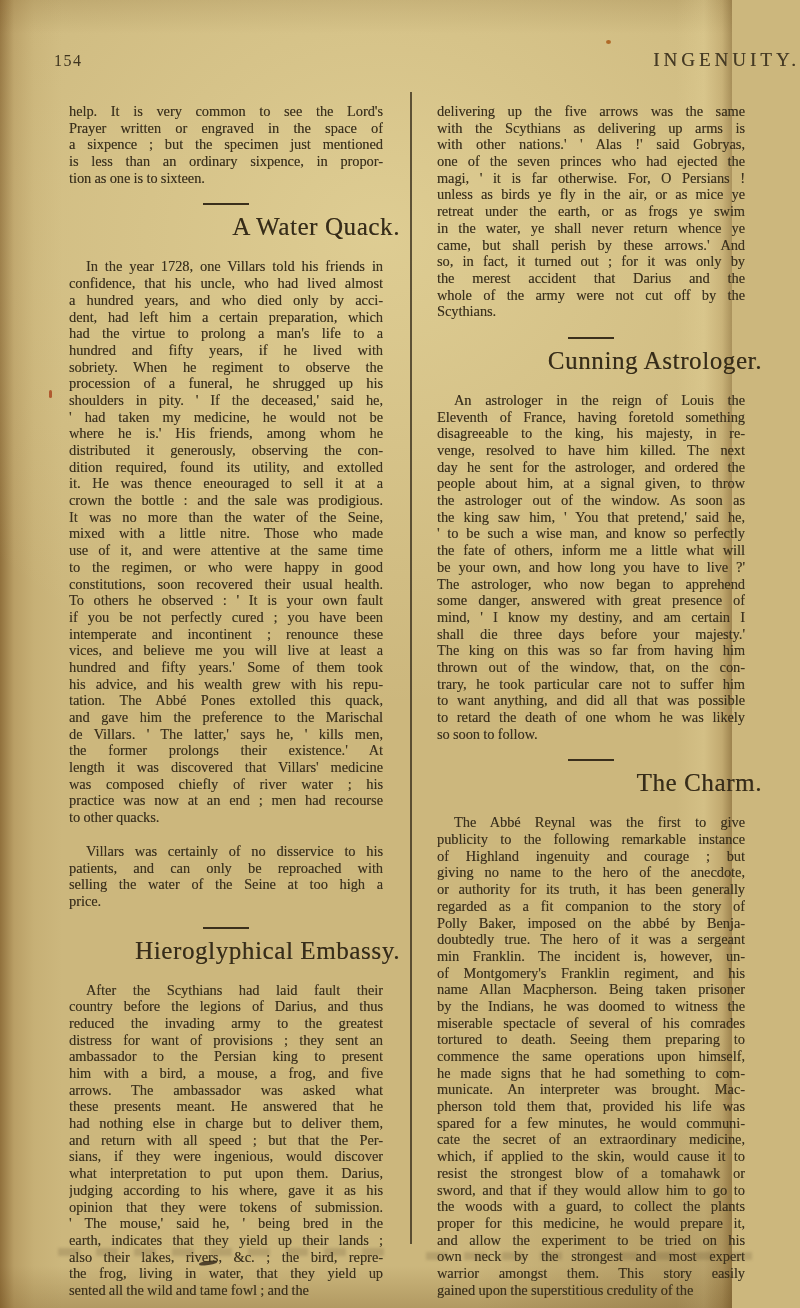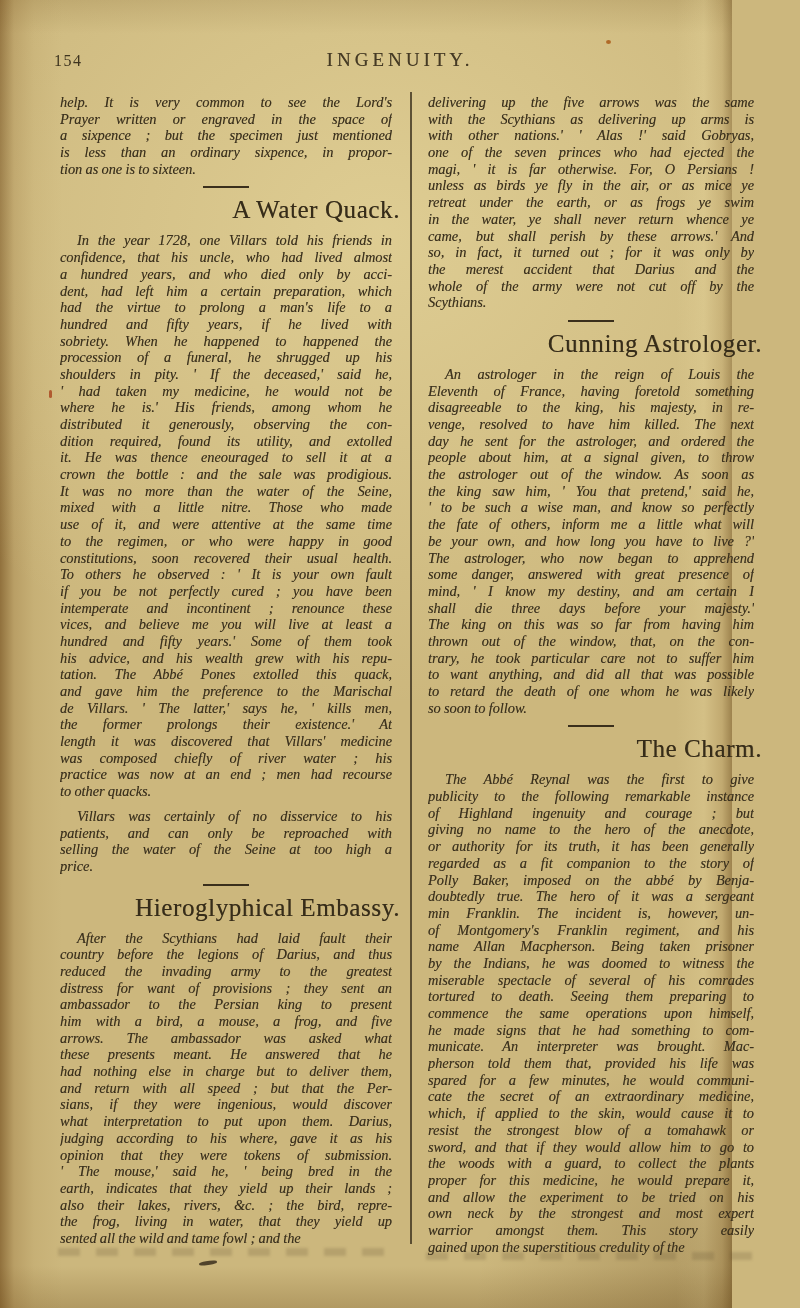--- a/index.html
+++ b/index.html
@@ -20,31 +20,31 @@
       linear-gradient(180deg, rgba(120,90,40,.22) 0px, rgba(120,90,40,0) 34px),
       #ccb77d;
     color: #3a301d;
   }
   .pagenum {
     position: absolute; left: 54px; top: 52px;
     font-size: 16px; letter-spacing: 1.5px; color: #3e341f;
   }
   .runhead {
     position: absolute; left: 0; top: 49px; width: 800px;
-    text-align: center; font-size: 19px; letter-spacing: 4px;
+    text-align: right; font-size: 19px; letter-spacing: 4px;
     color: #453a24; text-shadow: 0.2px 0.2px 0.3px rgba(60,48,28,.55);
   }
   .vrule {
     position: absolute; left: 410px; top: 92px; width: 1.6px; height: 1152px;
     background: rgba(58,47,28,.78);
   }
   .col { position: absolute; top: 86px; }
   .col-left  { left: 52px;  width: 348px; }
   .col-right { left: 420px; width: 342px; }
-  .para { margin: 8px; font-style: italic; }
+  .para { margin: 17px; }
   .line {
     height: 16.7px; line-height: 16.7px; font-size: 14.3px;
     overflow: hidden; word-spacing: -0.3px;
     text-shadow: 0.2px 0.2px 0.3px rgba(58,48,29,.5);
   }
   .line.j { text-align: justify; }
   .line.j::after { content: ""; display: inline-block; width: 100%; height: 0; }
   .line.indent { text-indent: 17px; }
   .heading {
     text-align: right; font-size: 25px; line-height: 28px;
@@ -86,21 +86,21 @@
       </div>
       <div class="srule"></div>
       <div class="heading">A Water Quack.</div>
       <div class="para">
         <div class="line j indent">In the year 1728, one Villars told his friends in</div>
         <div class="line j">confidence, that his uncle, who had lived almost</div>
         <div class="line j">a hundred years, and who died only by acci-</div>
         <div class="line j">dent, had left him a certain preparation, which</div>
         <div class="line j">had the virtue to prolong a man's life to a</div>
         <div class="line j">hundred and fifty years, if he lived with</div>
-        <div class="line j">sobriety.  When he happened to happened the</div>
+        <div class="line j">sobriety.  When he regiment to observe the</div>
         <div class="line j">procession of a funeral, he shrugged up his</div>
         <div class="line j">shoulders in pity.  ' If the deceased,' said he,</div>
         <div class="line j">' had taken my medicine, he would not be</div>
         <div class="line j">where he is.'  His friends, among whom he</div>
         <div class="line j">distributed it generously, observing the con-</div>
         <div class="line j">dition required, found its utility, and extolled</div>
         <div class="line j">it.  He was thence eneouraged to sell it at a</div>
         <div class="line j">crown the bottle : and the sale was prodigious.</div>
         <div class="line j">It was no more than the water of the Seine,</div>
         <div class="line j">mixed with a little nitre.  Those who made</div>

